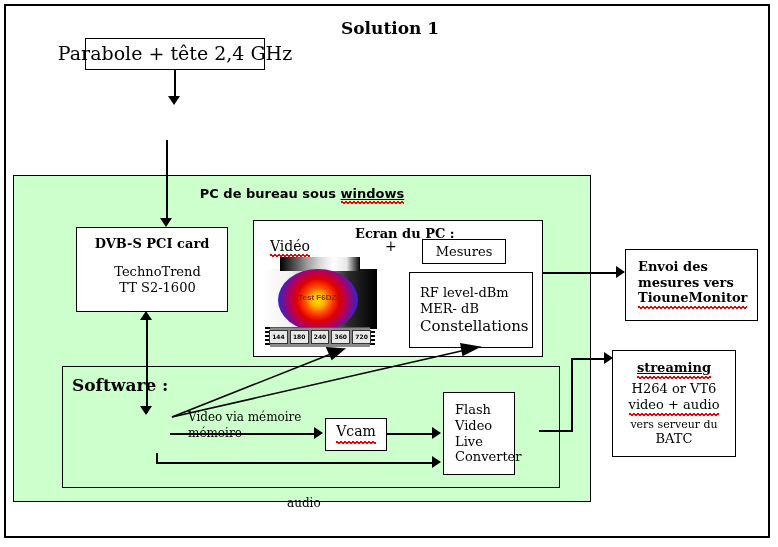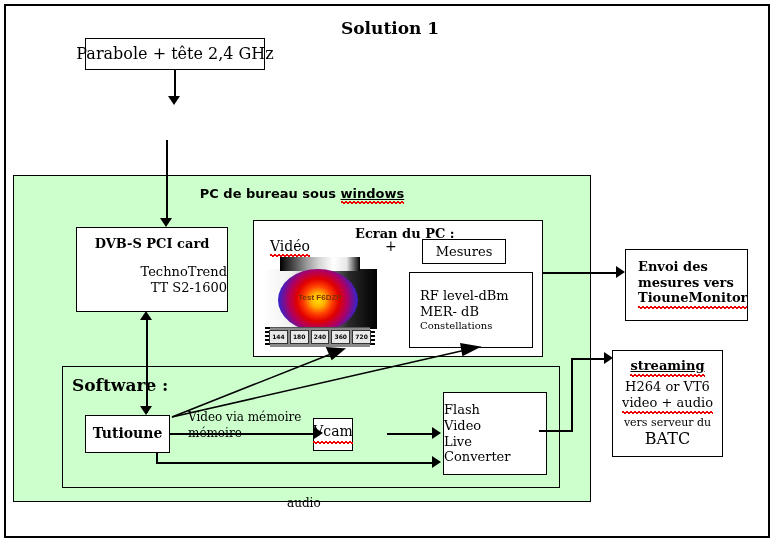--- a/index.html
+++ b/index.html
@@ -188,85 +188,82 @@
 
   <div class="title" style="left:341px; top:18px; font-size:17px;">Solution 1</div>
 
   <div class="pc-panel"></div>
   <div class="pc-panel-title"><span>PC de bureau sous </span><span class="squiggle underline-solid">windows</span></div>
 
   <div class="box" style="left:62px; top:366px; width:498px; height:122px; background:transparent;"></div>
   <div class="label" style="left:72px; top:375px; font-size:17px; font-weight:bold;">Software :</div>
 
   <div class="box" style="left:85px; top:38px; width:180px; height:32px;">
-    <div class="line" style="font-size:16px;">Parabole + tête 2,4 GHz</div>
-  </div>
-
-
-  <div class="box" style="left:76px; top:227px; width:152px; height:85px; align-items:flex-end; justify-content:flex-start; padding:8px 0 0 0;">
+    <div class="line" style="font-size:19px;">Parabole + tête 2,4 GHz</div>
+  </div>
+
+
+  <div class="box" style="left:76px; top:227px; width:152px; height:85px; align-items:center; justify-content:flex-start; padding:8px 0 0 0;">
     <div class="line" style="font-size:13px; font-weight:bold; width:100%; text-align:center;">DVB-S PCI card</div>
     <div class="line" style="font-size:13px; margin-left:11px; margin-top:12px;">TechnoTrend</div>
     <div class="line" style="font-size:13px; margin-left:11px;">TT S2-1600</div>
   </div>
 
   <div class="box" style="left:253px; top:220px; width:290px; height:137px; justify-content:flex-start; align-items:flex-start;"></div>
   <div class="label" style="left:355px; top:226px; font-size:13px; font-weight:bold;">Ecran du PC :</div>
   <div class="label squiggle" style="left:270px; top:238px; font-size:14px;">Vidéo</div>
   <div class="label" style="left:385px; top:238px; font-size:14px;">+</div>
 
   <div class="box" style="left:422px; top:239px; width:84px; height:25px;">
     <div class="line" style="font-size:13px;">Mesures</div>
   </div>
 
   <div class="box" style="left:409px; top:272px; width:124px; height:76px; align-items:flex-start; justify-content:center; padding-left:10px;">
     <div class="line" style="font-size:13px;">RF level-dBm</div>
     <div class="line" style="font-size:13px;">MER- dB</div>
-    <div class="line" style="font-size:10px;">Constellations</div>
+    <div class="line" style="font-size:15px;">Constellations</div>
   </div>
 
   <div class="testpattern">
     <div class="tp-bg"></div>
     <div class="tp-greyscale"></div>
     <div class="tp-blob"></div>
     <div class="tp-text">Test F6DZP</div>
     <div class="tp-strip"></div>
     <div class="tp-perf-l"></div>
     <div class="tp-perf-r"></div>
     <div class="tp-cells">
       <div class="tp-cell">144</div>
       <div class="tp-cell">180</div>
       <div class="tp-cell">240</div>
       <div class="tp-cell">360</div>
       <div class="tp-cell">720</div>
     </div>
   </div>
 
-  <div class="box" style="left:625px; top:249px; width:123px; height:72px; align-items:flex-start; padding-left:12px;">
+  <div class="box" style="left:625px; top:249px; width:133px; height:72px; align-items:flex-start; padding-left:12px;">
     <div class="line" style="font-size:13px; font-weight:bold;">Envoi des</div>
     <div class="line" style="font-size:13px; font-weight:bold;">mesures vers</div>
     <div class="line squiggle" style="font-size:13px; font-weight:bold;">TiouneMonitor</div>
   </div>
 
-  <div class="box" style="left:612px; top:350px; width:111px; height:107px;">
+  <div class="box" style="left:612px; top:350px; width:124px; height:107px;">
     <div class="line squiggle underline-solid" style="font-size:13px; font-weight:bold;">streaming</div>
     <div class="line" style="font-size:13px;">H264 or VT6</div>
     <div class="line squiggle" style="font-size:13px;">video + audio</div>
     <div class="line" style="font-size:11px;">vers serveur du</div>
-    <div class="line" style="font-size:16px;">BATC</div>
-  </div>
-
-  <div class="box" style="left:85px; top:415px; width:85px; height:38px;">
-    <div class="line" style="font-size:14px; font-weight:bold;">Tutioune</div>
-  </div>
-
-  <div class="box" style="left:313px; top:418px; width:40px; height:33px;">
+    <div class="line" style="font-size:13px;">BATC</div>
+  </div>
+
+
+  <div class="box" style="left:325px; top:418px; width:62px; height:33px;">
     <div class="line squiggle" style="font-size:14px;">Vcam</div>
   </div>
 
-  <div class="box" style="left:443px; top:392px; width:104px; height:83px; align-items:flex-start; ">
+  <div class="box" style="left:443px; top:392px; width:72px; height:83px; align-items:flex-start; padding-left:11px;">
     <div class="line" style="font-size:13px;">Flash</div>
     <div class="line" style="font-size:13px;">Video</div>
     <div class="line" style="font-size:13px;">Live</div>
     <div class="line" style="font-size:13px;">Converter</div>
   </div>
 
   <div class="label" style="left:188px; top:410px; font-size:12px;">Video via mémoire</div>
   <div class="label" style="left:188px; top:426px; font-size:12px;">mémoire</div>
   <div class="label" style="left:287px; top:496px; font-size:12px;">audio</div>
 

